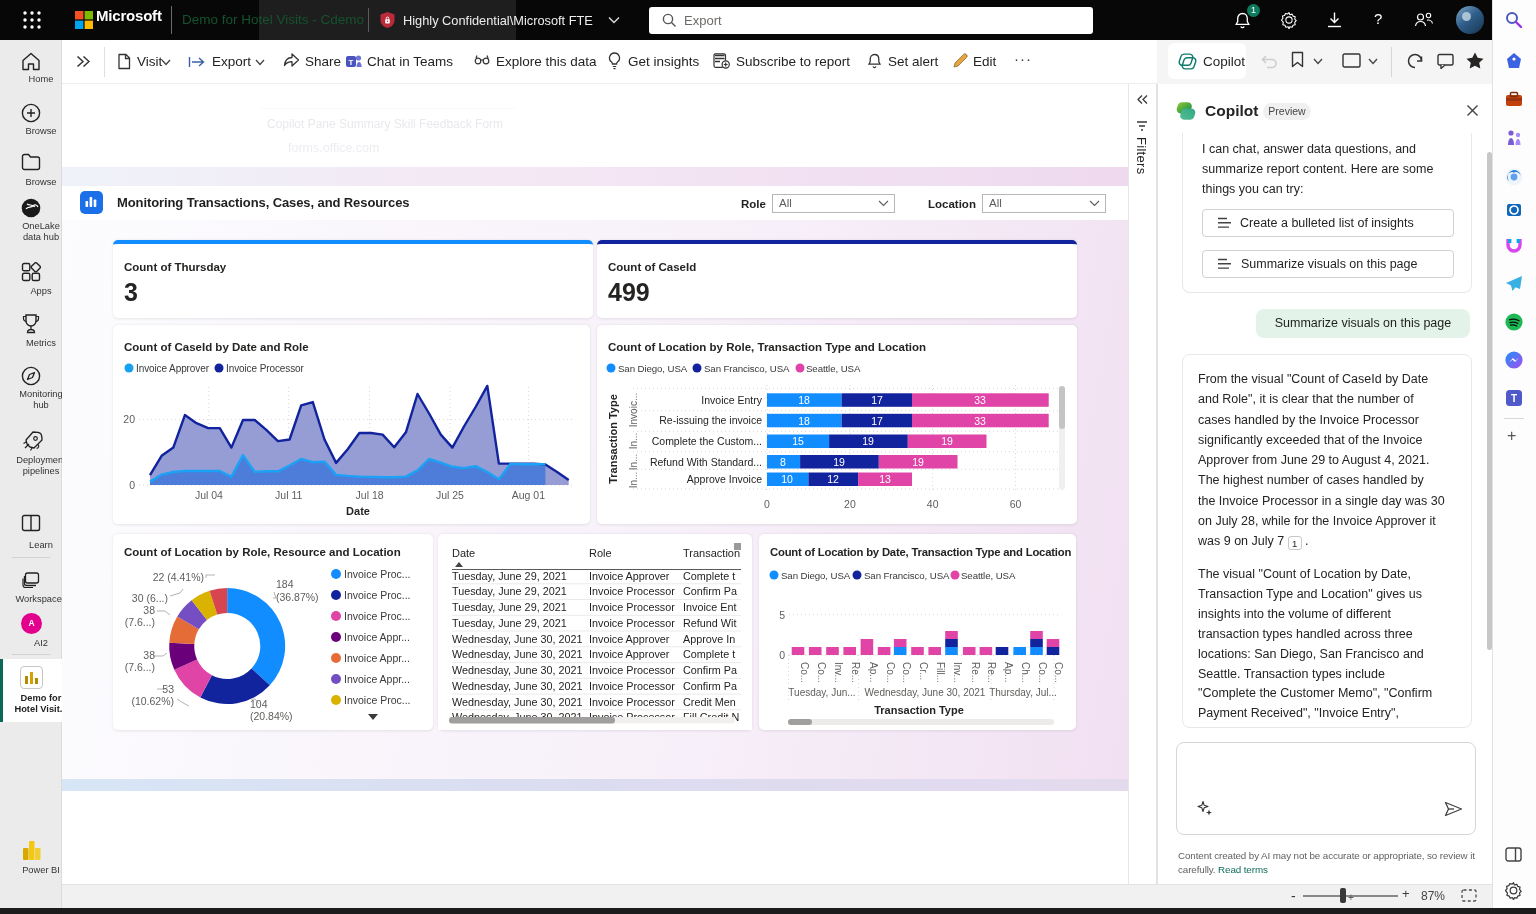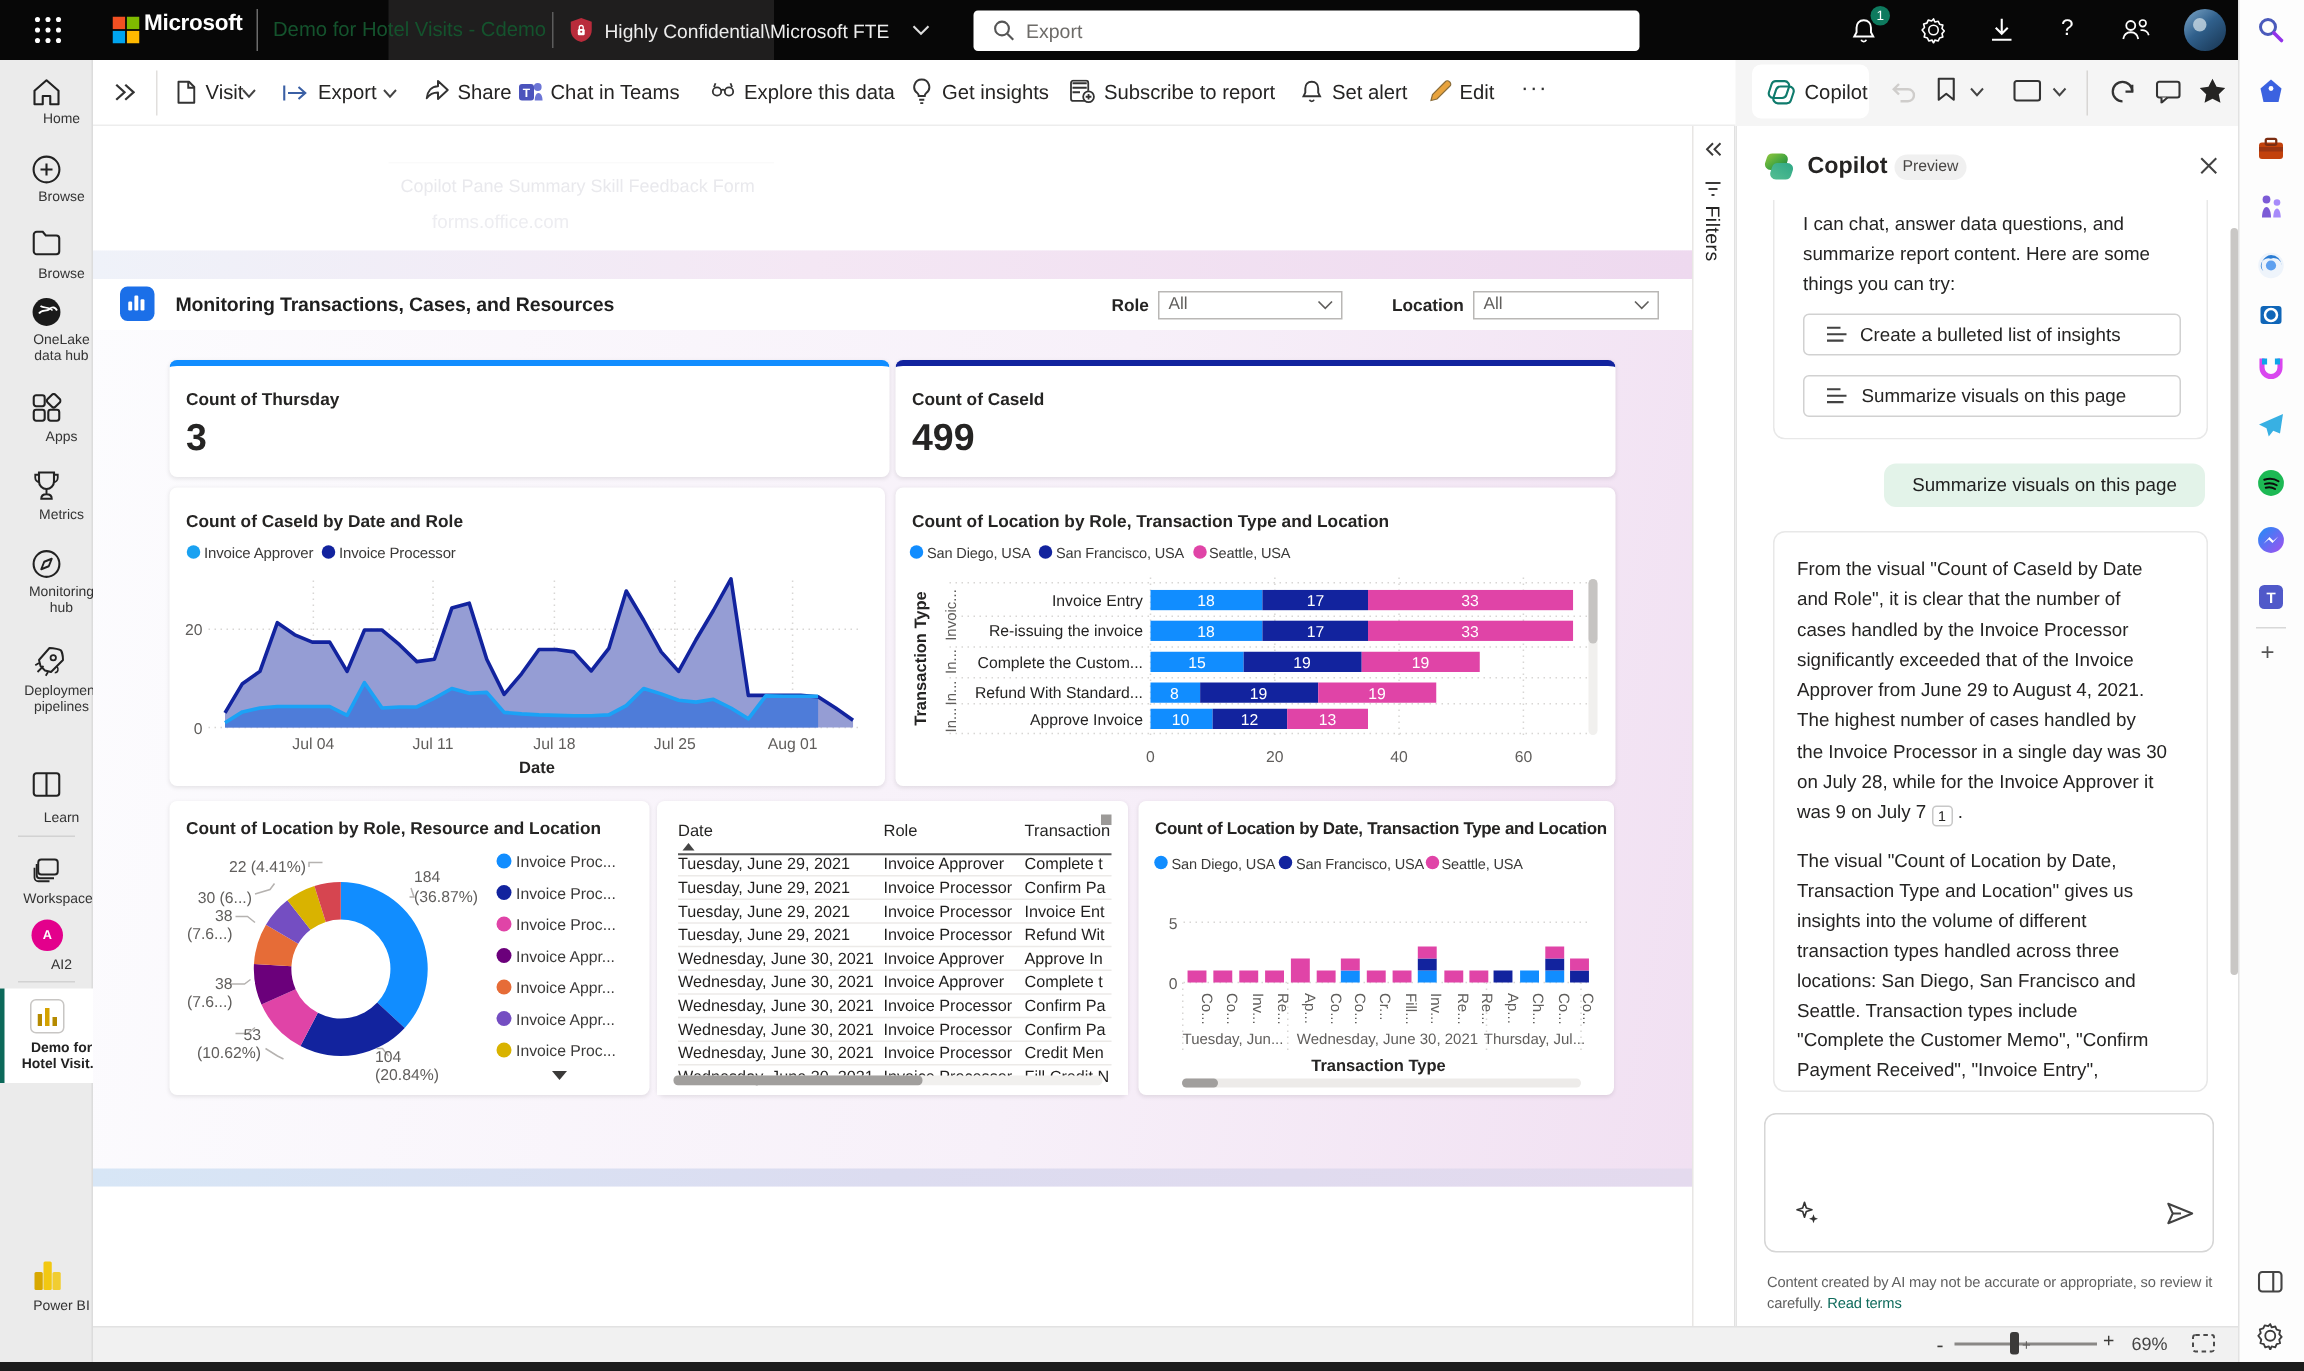--- a/index.html
+++ b/index.html
@@ -85,21 +85,21 @@
 <div class="abs" style="left:1492px;top:0;width:44px;height:914px;background:#fdfdfd;border-left:1px solid #e2e2e2"></div>
 <div id="edgebar"></div>
 
 <div class="abs" style="left:62px;top:884px;width:1430px;height:24px;background:#f1f1f1;border-top:1px solid #e2e2e2"></div>
 <div class="abs" style="left:0;top:908px;width:1536px;height:6px;background:#1c1c1c"></div>
 <div class="abs" style="left:1291px;top:888px;color:#3c3b39;font-size:14px">-</div>
 <div class="abs" style="left:1303px;top:895px;width:95px;height:1.5px;background:#8a8886"></div>
 <div class="abs" style="left:1340px;top:888px;width:6px;height:15px;border-radius:2px;background:#3b3a39"></div>
 <div class="abs" style="left:1348px;top:892px;color:#605e5c;font-size:10px">+</div>
 <div class="abs" style="left:1402px;top:886px;color:#3c3b39;font-size:13px">+</div>
-<div class="abs" style="left:1421px;top:889px;color:#444;font-size:12px">69%</div>
+<div class="abs" style="left:1421px;top:889px;color:#444;font-size:12px">87%</div>
 <svg class="ic" style="left:1461px;top:889px" width="16" height="13">
       <rect x="1" y="1" width="14" height="11" rx="1.5" stroke="#4a4a4a" stroke-width="1.3" fill="none" stroke-dasharray="3 2.4"></rect>
     </svg>
 
 <style>.nv{position:absolute;width:82px;text-align:center;color:#333;font-size:9.3px;line-height:10.5px}.nvi{position:absolute;left:21px}</style>
 <svg class="nvi" style="top:52px" width="20" height="19" viewBox="0 0 20 19">
       <path d="M2 8.5L10 1.5L18 8.5V17.5H12.5V12H7.5V17.5H2Z" stroke="#222" stroke-width="1.4" fill="none" stroke-linejoin="round"></path>
     </svg>
 <div class="nv" style="top:74px">Home</div>
 <svg class="nvi" style="top:103px" width="20" height="20">

